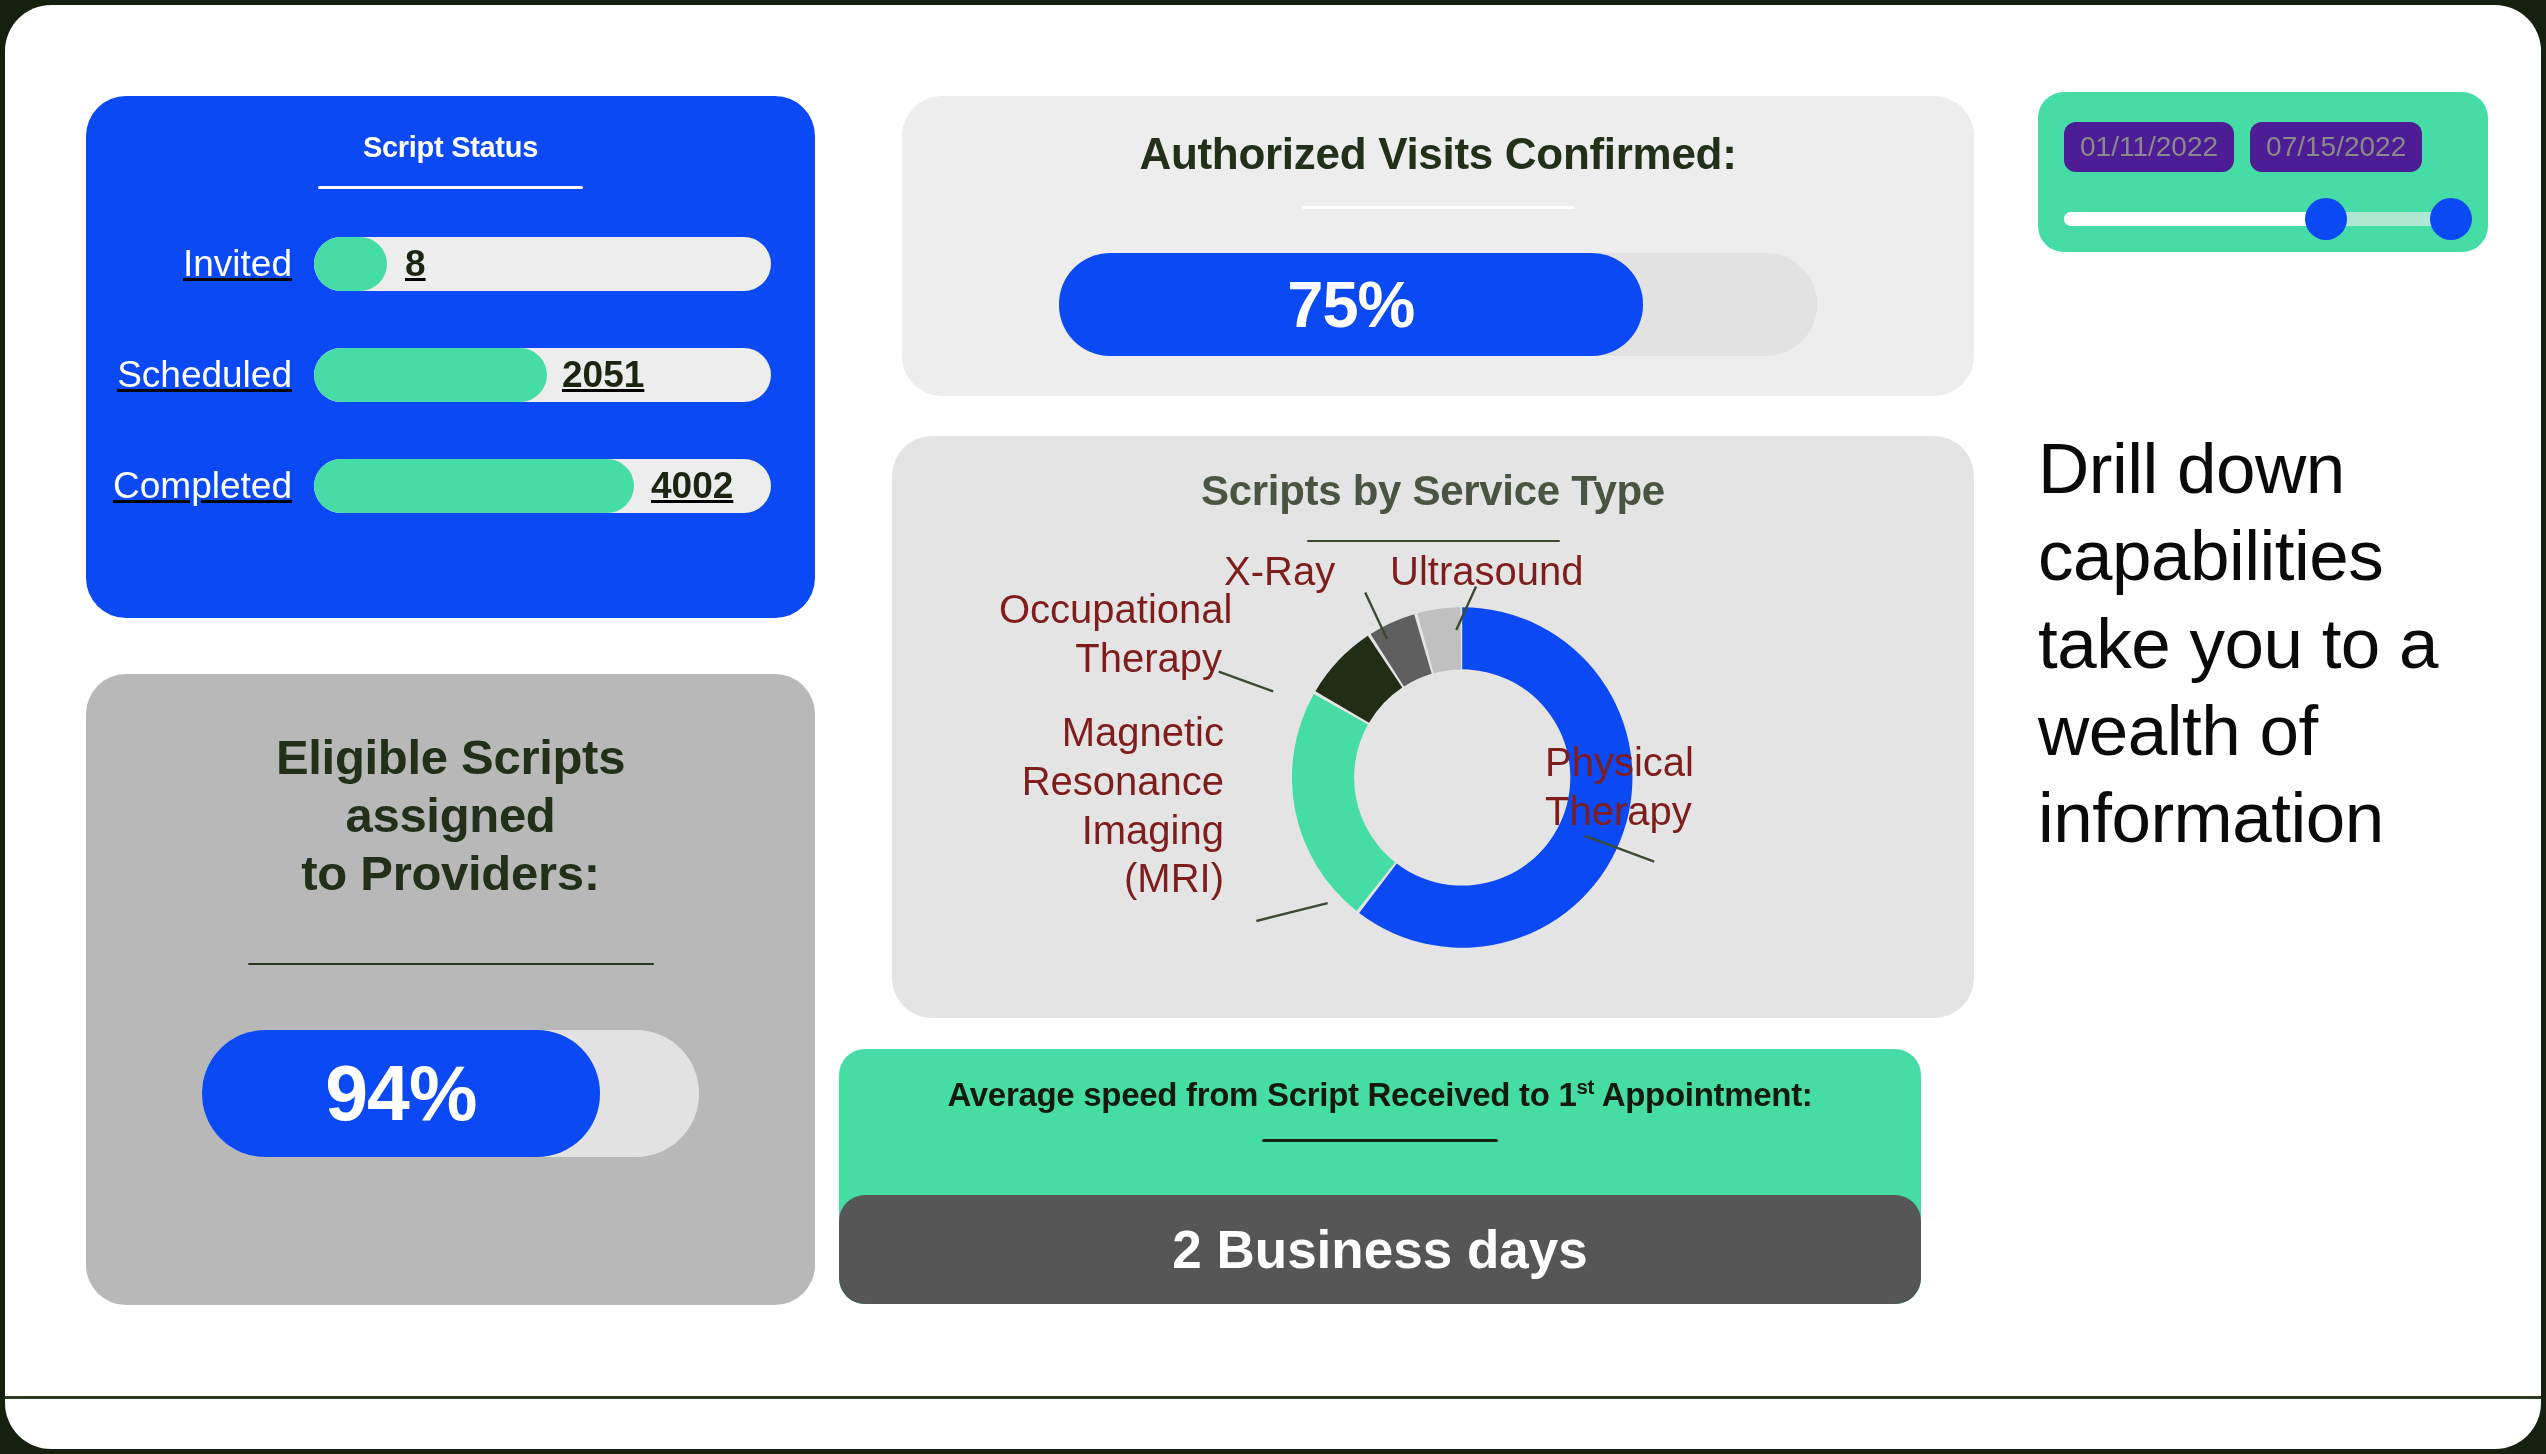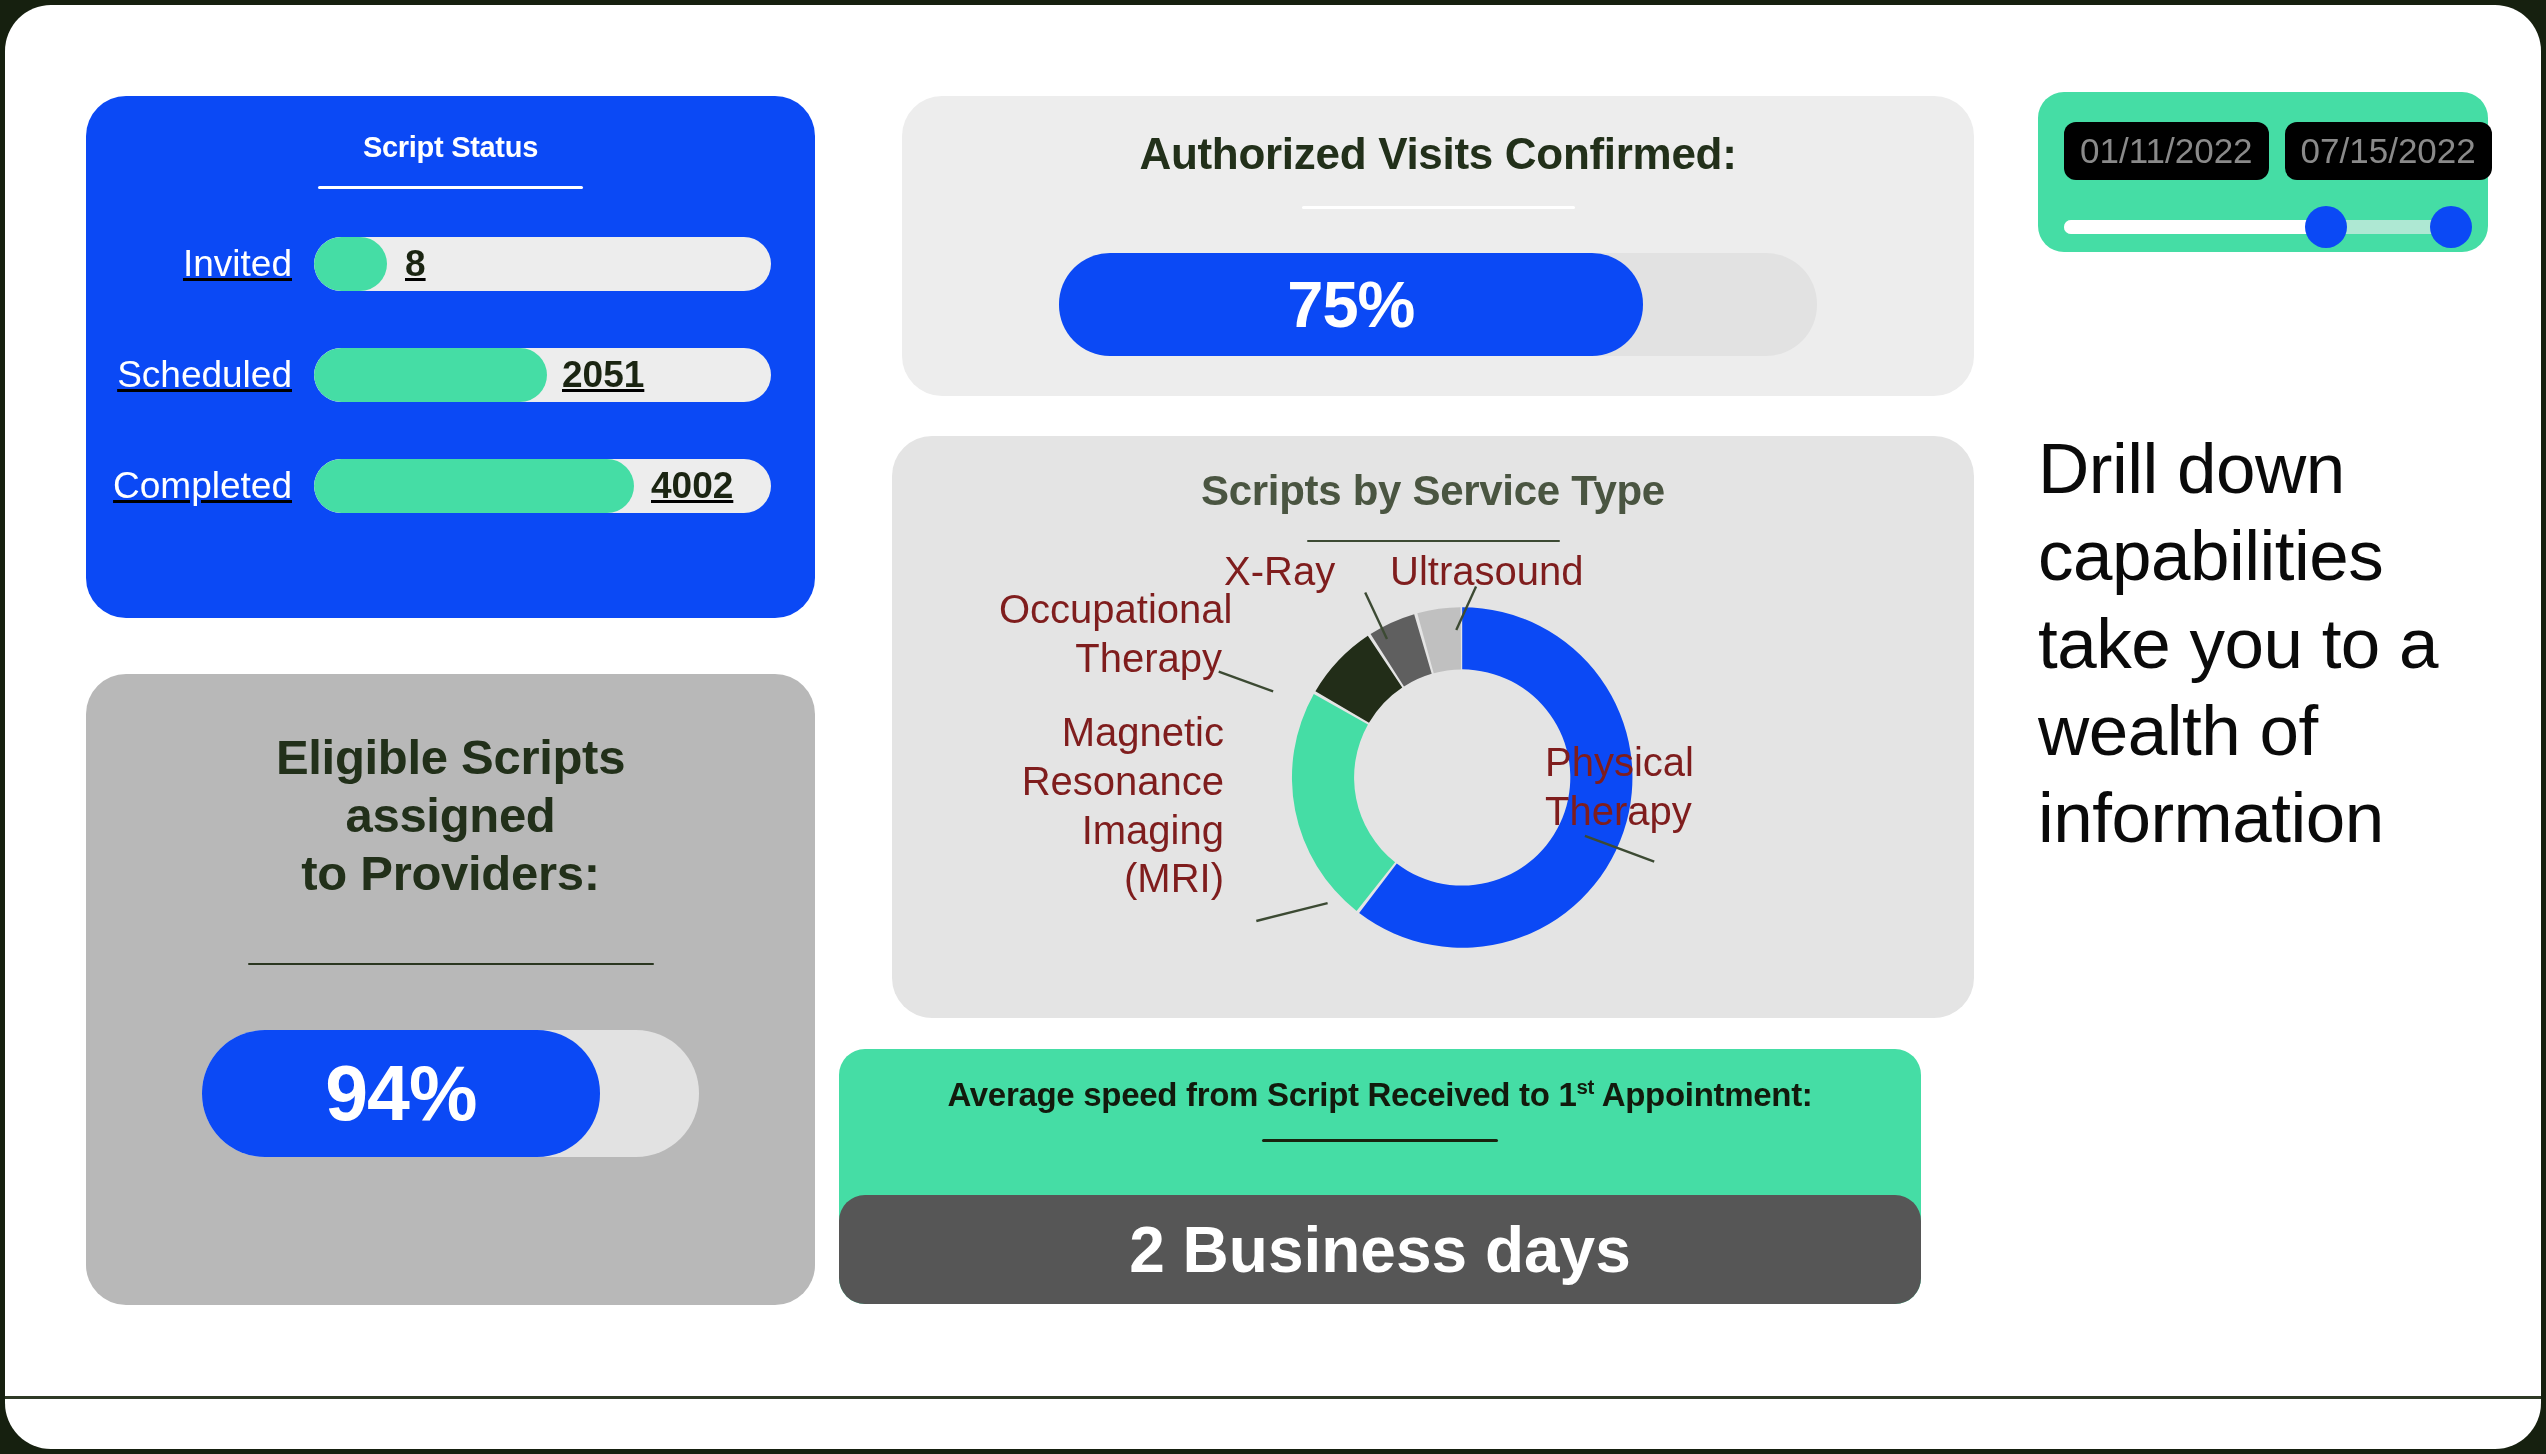--- a/index.html
+++ b/index.html
@@ -113,32 +113,32 @@
     left:834px;top:1044px;width:1082px;height:255px;
     background:#45DDA5;border-radius:26px;
   }
   #avg-speed .card-title{color:#121A0C;font-size:33px;padding-top:26px;}
   #avg-speed .rule{background:#19230F;height:3px;width:236px;margin-top:24px;}
   .avg-value{
     position:absolute;left:0;bottom:0;width:1082px;height:109px;
     background:#565656;border-radius:26px;
     display:flex;align-items:center;justify-content:center;
   }
-  .avg-value span{color:#ffffff;font-size:64px;font-weight:bold;}
+  .avg-value span{color:#ffffff;font-size:53px;font-weight:bold;}
   sup{font-size:0.62em;vertical-align:super;}
 
   
   #date-range{
     left:2033px;top:87px;width:450px;height:160px;
     background:#45DDA5;border-radius:26px;
   }
   .date-chips{display:flex;gap:16px;padding:30px 26px 0 26px;}
   .date-chip{
-    background:#000000;border-radius:12px;
-    padding:9px 16px;color:#8A8A8A;font-size:35px;
+    background:#4c1d95;border-radius:12px;
+    padding:9px 16px;color:#8A8A8A;font-size:28px;
     white-space:nowrap;
   }
   .slider{
     position:relative;margin:26px 26px 0 26px;height:40px;
   }
   .slider-track{
     position:absolute;left:0;top:14px;width:399px;height:14px;
     background:#AEE8D3;border-radius:8px;
   }
   .slider-fill{

